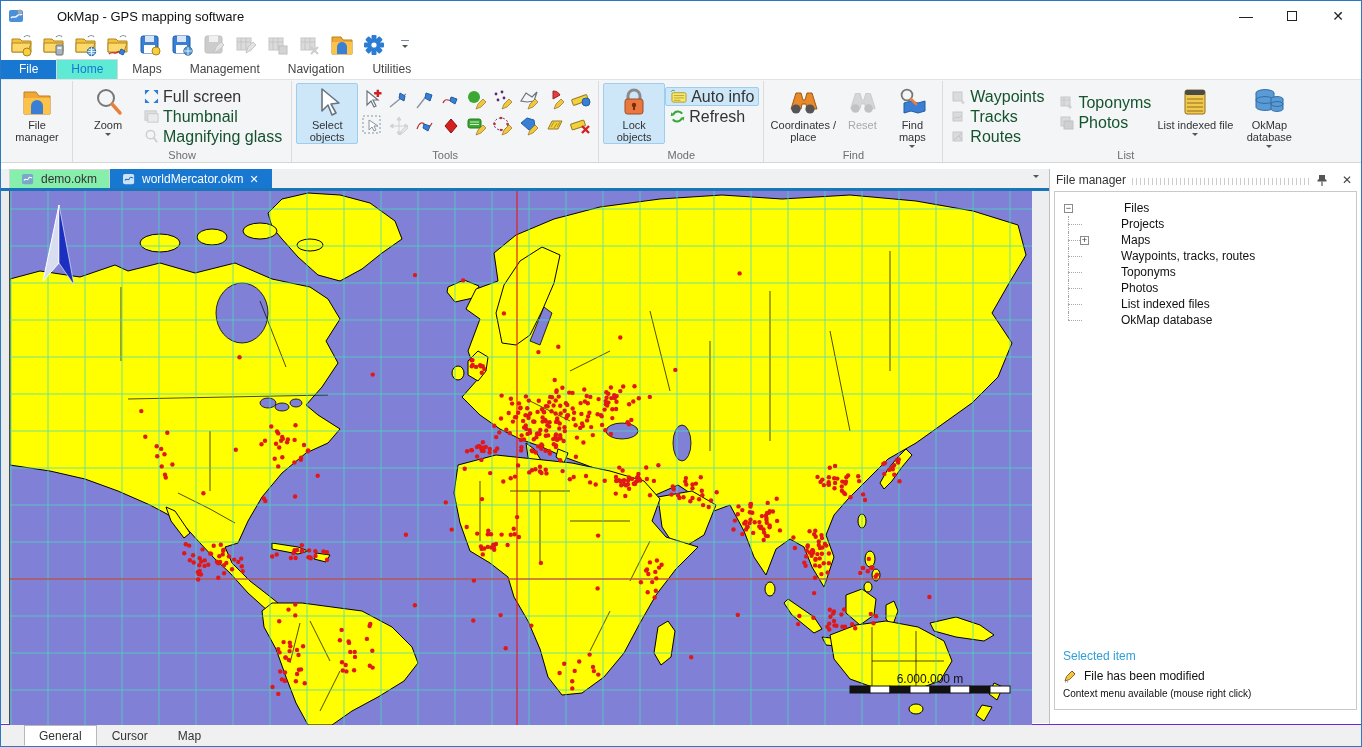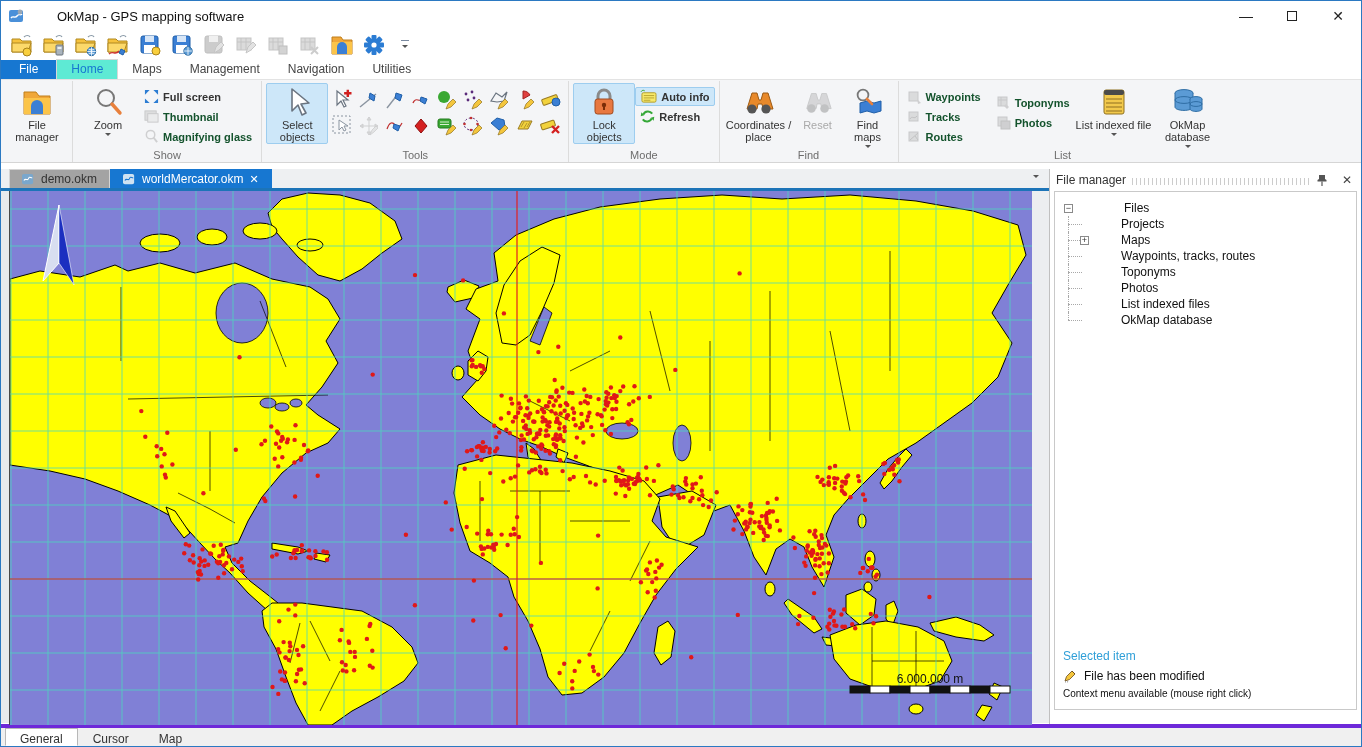--- a/index.html
+++ b/index.html
@@ -35,35 +35,35 @@
   .rgroup+.rgroup{border-left:1px solid #dcdcdc;}
   .glabel{position:absolute;bottom:1px;left:0;right:0;text-align:center;font-size:11px;color:#6d6d6d;}
   .bigbtn{width:62px;display:flex;flex-direction:column;align-items:center;padding-top:3px;border:1px solid transparent;border-radius:2px;cursor:default;}
   .bigbtn .blbl{font-size:11px;color:#333;text-align:center;line-height:12px;margin-top:2px;}
   .bigbtn.hl{background:#cde7f9;border-color:#9dcdef;}
   .bigbtn.dis .blbl{color:#a9a9a9;}
   .bigbtn.dis svg{opacity:.4;filter:grayscale(1);}
   .rcol{display:flex;flex-direction:column;justify-content:flex-start;gap:1px;padding-top:4px;}
   .rrow{display:flex;align-items:center;gap:4px;height:19px;padding:0 4px;border:1px solid transparent;border-radius:2px;}
   .rrow.hl{background:#cde7f9;border-color:#9dcdef;}
-  .rrow .rlbl{font-size:11px;color:#333;white-space:nowrap;font-weight:bold;}
+  .rrow .rlbl{font-size:16px;color:#333;white-space:nowrap;}
   .rrow.dis .rlbl{color:#14532d;}
   .rrow.dis svg{opacity:.4;filter:grayscale(1);}
   .toolgrid{display:grid;grid-template-columns:repeat(8,26px);grid-template-rows:26px 26px;align-content:start;padding-top:4px;}
   .tcell{display:flex;align-items:center;justify-content:center;}
   .tcell.dis svg{opacity:.4;filter:grayscale(1);}
   .smallcol{display:flex;flex-direction:column;gap:2px;padding:4px 2px 0 2px;}
   .smallcol .tcell{width:24px;height:24px;}
 
   
   .gapstrip{height:6px;background:#fff;}
   .work{flex:1;display:flex;min-height:0;}
   .centercol{width:1048px;display:flex;flex-direction:column;background:#eef0f2;}
   .tabstrip{height:22px;display:flex;align-items:flex-end;background:#eef0f2;border-bottom:3px solid #1c74b8;padding-left:8px;}
-  .dtab{display:flex;align-items:center;gap:6px;height:19px;padding:0 12px;font-size:12px;color:#333;background:#a3a3a3;border:1px solid #d4d4d4;border-bottom:none;cursor:default;}
+  .dtab{display:flex;align-items:center;gap:6px;height:19px;padding:0 12px;font-size:12px;color:#333;background:#86efac;border:1px solid #d4d4d4;border-bottom:none;cursor:default;}
   .dtab.act{background:#1777d1;color:#fff;border-color:#1777d1;}
   .dtab .x{font-size:11px;}
   .tabstrip .tsspacer{flex:1;}
   .tabstrip .tslist{color:#555;margin:0 10px 4px 0;}
   .maprow{flex:1;display:flex;min-height:0;}
   .mapgutterL{width:8px;background:#e9ebed;}
   .mapwrap{width:1022px;height:534px;border-left:1px solid #4a4a4a;position:relative;}
   .mapgutterR{flex:1;background:#eceef0;}
   .understrip{height:1px;background:#fff;}
 
@@ -82,21 +82,21 @@
   .trow.d0 .exp{left:9px;}
   .trow.d1 .exp{left:25px;}
   .trow.d0 .lbl{margin-left:69px;}
   .trow.d1 .lbl{margin-left:66px;}
   .pfoot{padding:6px 8px 10px 8px;}
   .pfoot .sel{color:#2f9fd8;font-size:12px;margin-bottom:6px;}
   .pfoot .mod{display:flex;align-items:center;gap:8px;font-size:12px;color:#111;margin-bottom:5px;}
   .pfoot .ctx{font-size:10px;color:#111;}
 
   
-  .statusbar{height:22px;background:#f0f0f0;border-top:4px solid #6d28d9;display:flex;align-items:stretch;padding-left:4px;}
+  .statusbar{height:22px;background:#f0f0f0;border-top:1px solid #6d28d9;display:flex;align-items:stretch;padding-left:23px;}
   .stab{padding:3px 14px;font-size:12px;color:#333;border:1px solid transparent;cursor:default;}
   .stab.act{background:#fff;border-color:#b8b8b8;border-bottom-color:#fff;}
 
   svg{display:block;}
 </style>
 </head>
 <body>
 
 <div class="app">
 

